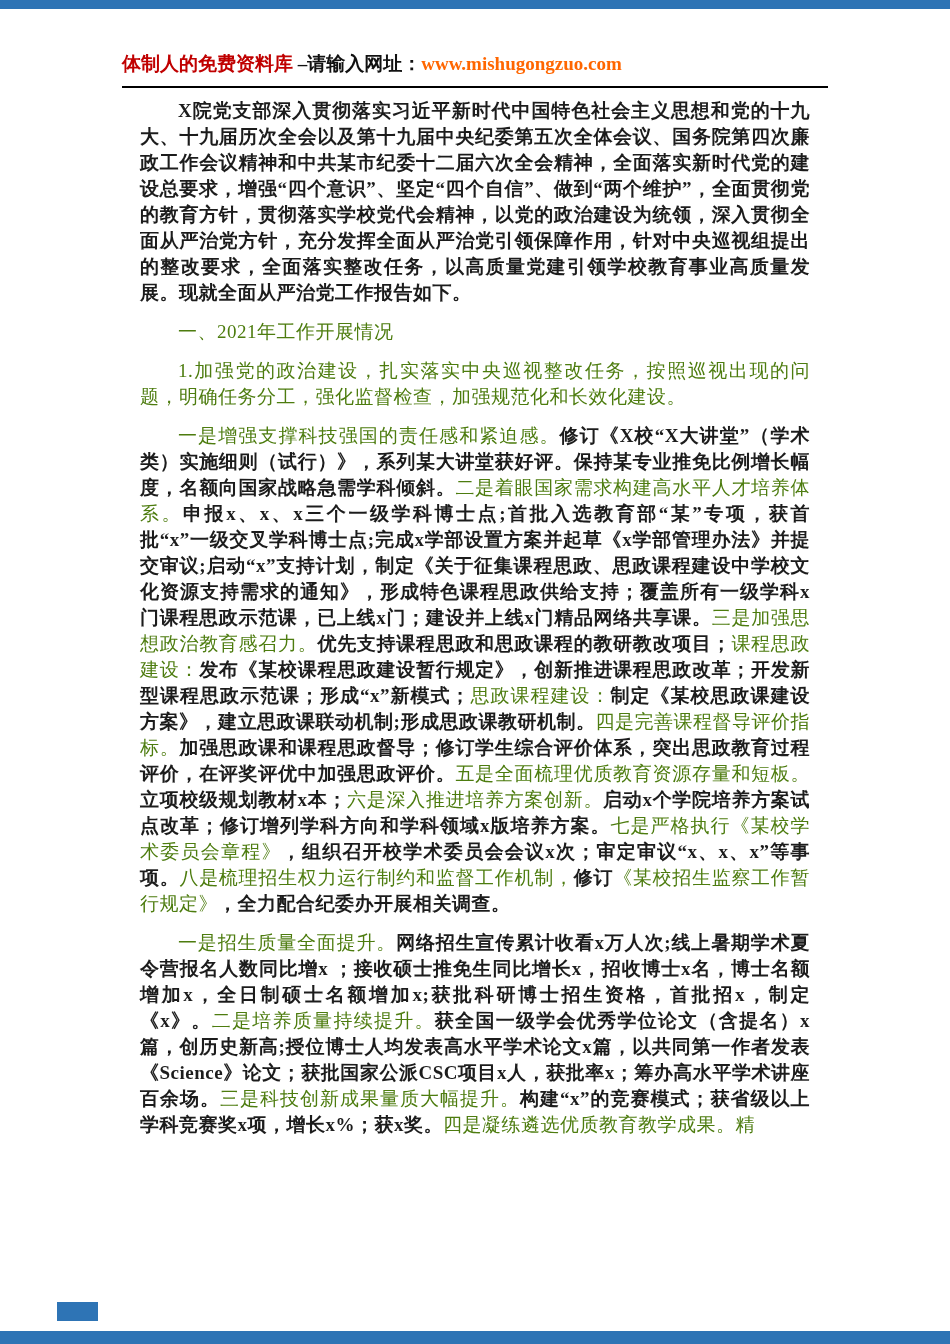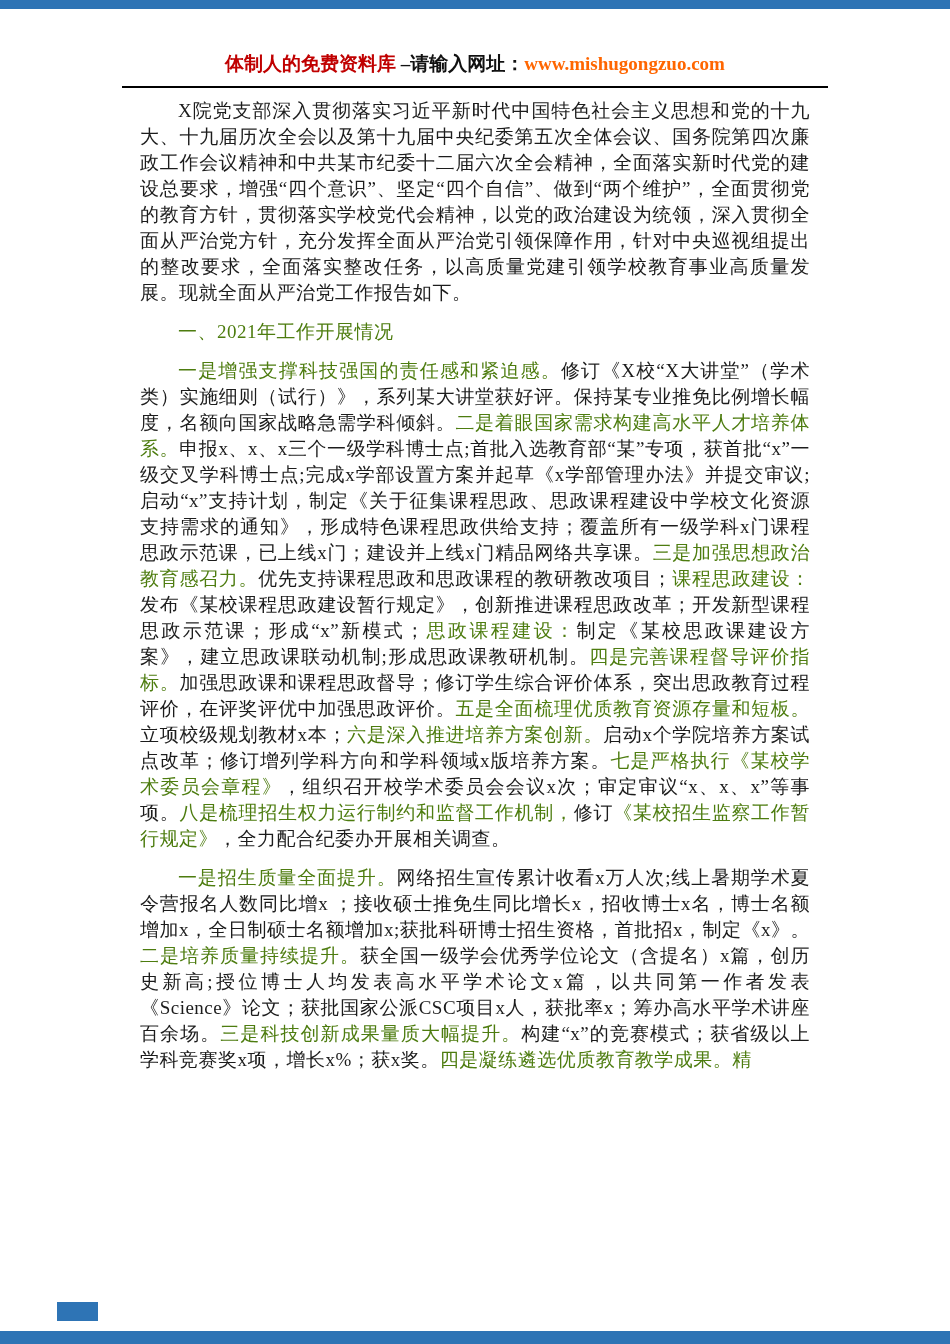--- a/index.html
+++ b/index.html
@@ -21,21 +21,20 @@
     position: absolute; bottom: 0; left: 0; right: 0; height: 13px;
     background: var(--accent, #2e74b5);
   }
   .bottom-square {
     position: absolute; left: 57px; bottom: 23px; width: 41px; height: 19px;
     background: var(--accent, #2e74b5);
   }
   .doc-header {
     margin: 0 122px;
     padding: 49px 0 0;
-    text-align: center;
     font-weight: 700;
     font-size: 19px;
     line-height: 29px;
     color: #111111;
   }
   .h-brand { color: var(--brand, #c00000); }
   .h-hint  { color: #111111; }
   .h-url   { color: var(--url, #ff6600); }
   .header-rule {
     margin: 8px 122px 0;
@@ -49,36 +48,37 @@
     line-height: 26px;
     letter-spacing: 0.5px;
     text-align: justify;
     color: #1c1c1c;
   }
   .para {
     margin: 0 0 13px;
     text-indent: 2em;
   }
   .para .b { font-weight: 400; color: #4d7c0f; }
-  .para .n { font-weight: 400; }
+  .para .n { font-weight: 700; }
 </style>
 </head>
 <body>
 
 <div class="top-bar"></div>
 
 <header class="doc-header">
   <div class="h-line1">
     <span class="h-brand">体制人的免费资料库</span><span class="h-hint"> –请输入网址：</span><span class="h-url">www.mishugongzuo.com</span>
   </div>
 </header>
 
 <div class="header-rule"></div>
 
 <main class="doc-body">
     <p class="para"><span class="n">X院党支部深入贯彻落实习近平新时代中国特色社会主义思想和党的十九大、十九届历次全会以及第十九届中央纪委第五次全体会议、国务院第四次廉政工作会议精神和中共某市纪委十二届六次全会精神，全面落实新时代党的建设总要求，增强“四个意识”、坚定“四个自信”、做到“两个维护”，全面贯彻党的教育方针，贯彻落实学校党代会精神，以党的政治建设为统领，深入贯彻全面从严治党方针，充分发挥全面从严治党引领保障作用，针对中央巡视组提出的整改要求，全面落实整改任务，以高质量党建引领学校教育事业高质量发展。现就全面从严治党工作报告如下。</span></p>
     <p class="para"><span class="b">一、2021年工作开展情况</span></p>
+    <p class="para"><span class="b">1.加强党的政治建设，扎实落实中央巡视整改任务，按照巡视出现的问题，明确任务分工，强化监督检查，加强规范化和长效化建设。</span></p>
     <p class="para"><span class="b">一是增强支撑科技强国的责任感和紧迫感。</span><span class="n">修订《X校“X大讲堂”（学术类）实施细则（试行）》，系列某大讲堂获好评。保持某专业推免比例增长幅度，名额向国家战略急需学科倾斜。</span><span class="b">二是着眼国家需求构建高水平人才培养体系。</span><span class="n">申报x、x、x三个一级学科博士点;首批入选教育部“某”专项，获首批“x”一级交叉学科博士点;完成x学部设置方案并起草《x学部管理办法》并提交审议;启动“x”支持计划，制定《关于征集课程思政、思政课程建设中学校文化资源支持需求的通知》，形成特色课程思政供给支持；覆盖所有一级学科x门课程思政示范课，已上线x门；建设并上线x门精品网络共享课。</span><span class="b">三是加强思想政治教育感召力。</span><span class="n">优先支持课程思政和思政课程的教研教改项目；</span><span class="b">课程思政建设：</span><span class="n">发布《某校课程思政建设暂行规定》，创新推进课程思政改革；开发新型课程思政示范课；形成“x”新模式；</span><span class="b">思政课程建设：</span><span class="n">制定《某校思政课建设方案》，建立思政课联动机制;形成思政课教研机制。</span><span class="b">四是完善课程督导评价指标。</span><span class="n">加强思政课和课程思政督导；修订学生综合评价体系，突出思政教育过程评价，在评奖评优中加强思政评价。</span><span class="b">五是全面梳理优质教育资源存量和短板。</span><span class="n">立项校级规划教材x本；</span><span class="b">六是深入推进培养方案创新。</span><span class="n">启动x个学院培养方案试点改革；修订增列学科方向和学科领域x版培养方案。</span><span class="b">七是严格执行《某校学术委员会章程》</span><span class="n">，组织召开校学术委员会会议x次；审定审议“x、x、x”等事项。</span><span class="b">八是梳理招生权力运行制约和监督工作机制，</span><span class="n">修订</span><span class="b">《某校招生监察工作暂行规定》</span><span class="n">，全力配合纪委办开展相关调查。</span></p>
     <p class="para"><span class="b">一是招生质量全面提升。</span><span class="n">网络招生宣传累计收看x万人次;线上暑期学术夏令营报名人数同比增x ；接收硕士推免生同比增长x，招收博士x名，博士名额增加x，全日制硕士名额增加x;获批科研博士招生资格，首批招x，制定《x》。</span><span class="b">二是培养质量持续提升。</span><span class="n">获全国一级学会优秀学位论文（含提名）x篇，创历史新高;授位博士人均发表高水平学术论文x篇，以共同第一作者发表《Science》论文；获批国家公派CSC项目x人，获批率x；筹办高水平学术讲座百余场。</span><span class="b">三是科技创新成果量质大幅提升。</span><span class="n">构建“x”的竞赛模式；获省级以上学科竞赛奖x项，增长x%；获x奖。</span><span class="b">四是凝练遴选优质教育教学成果。精</span></p>
   </main>
 
 <div class="bottom-square"></div>
 <div class="bottom-bar"></div>
 
 </body></html>

